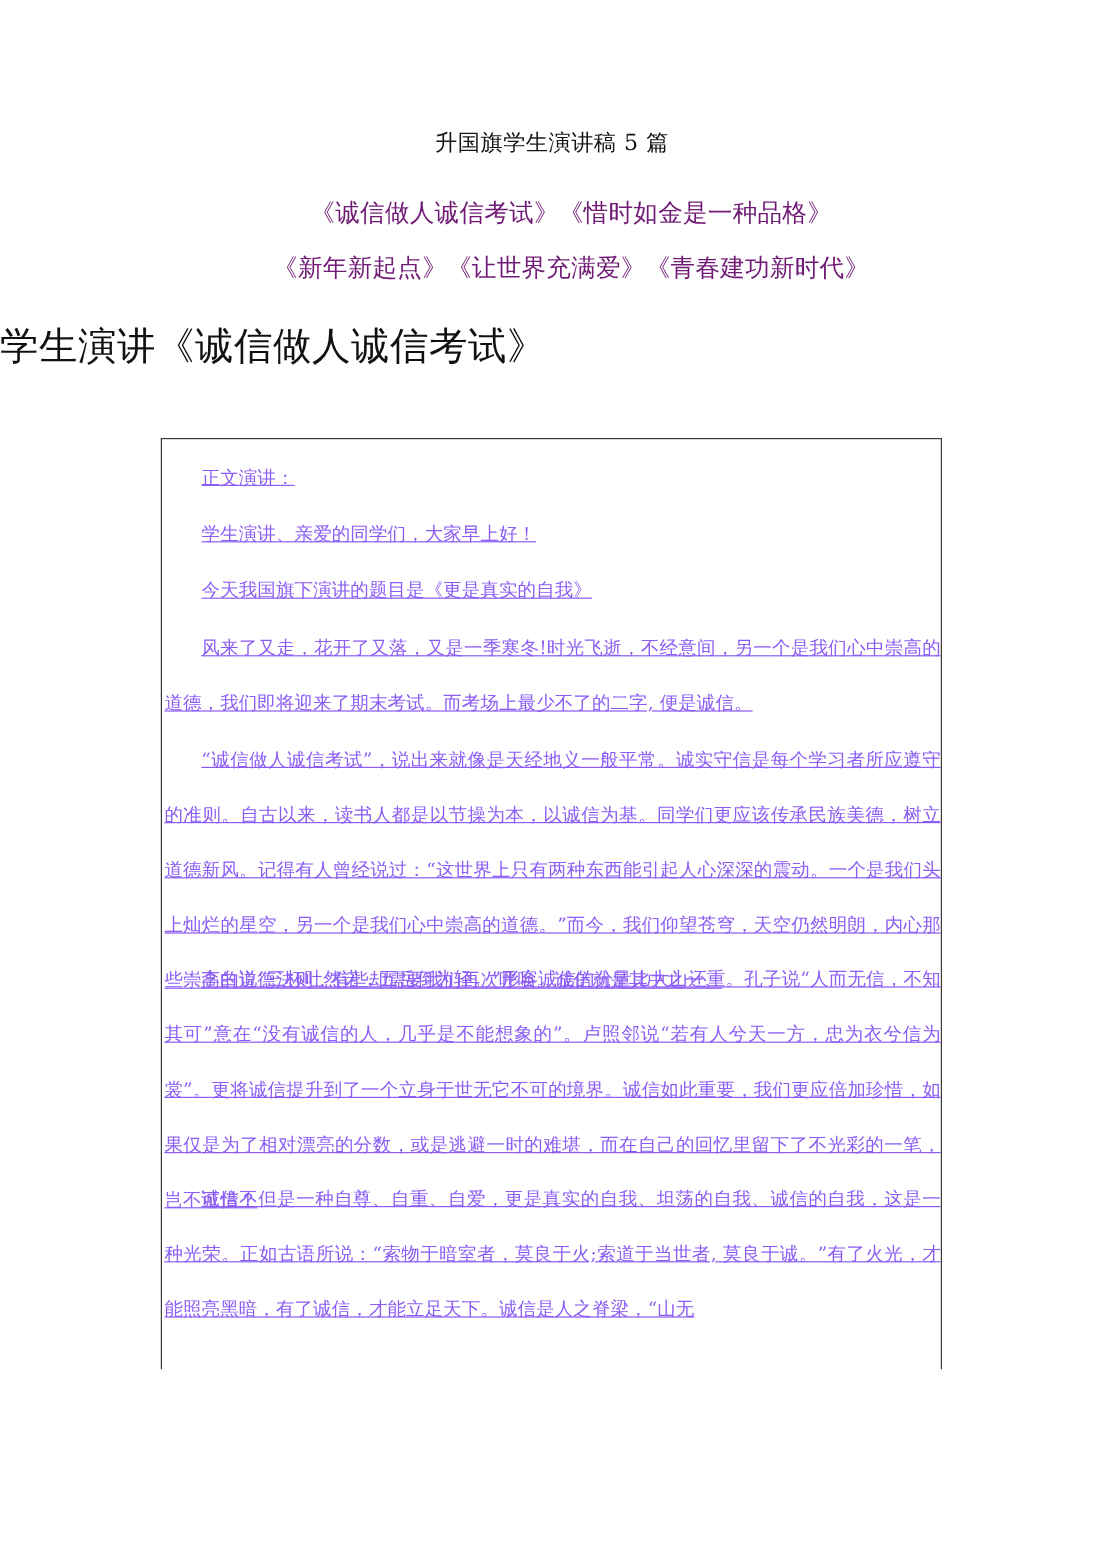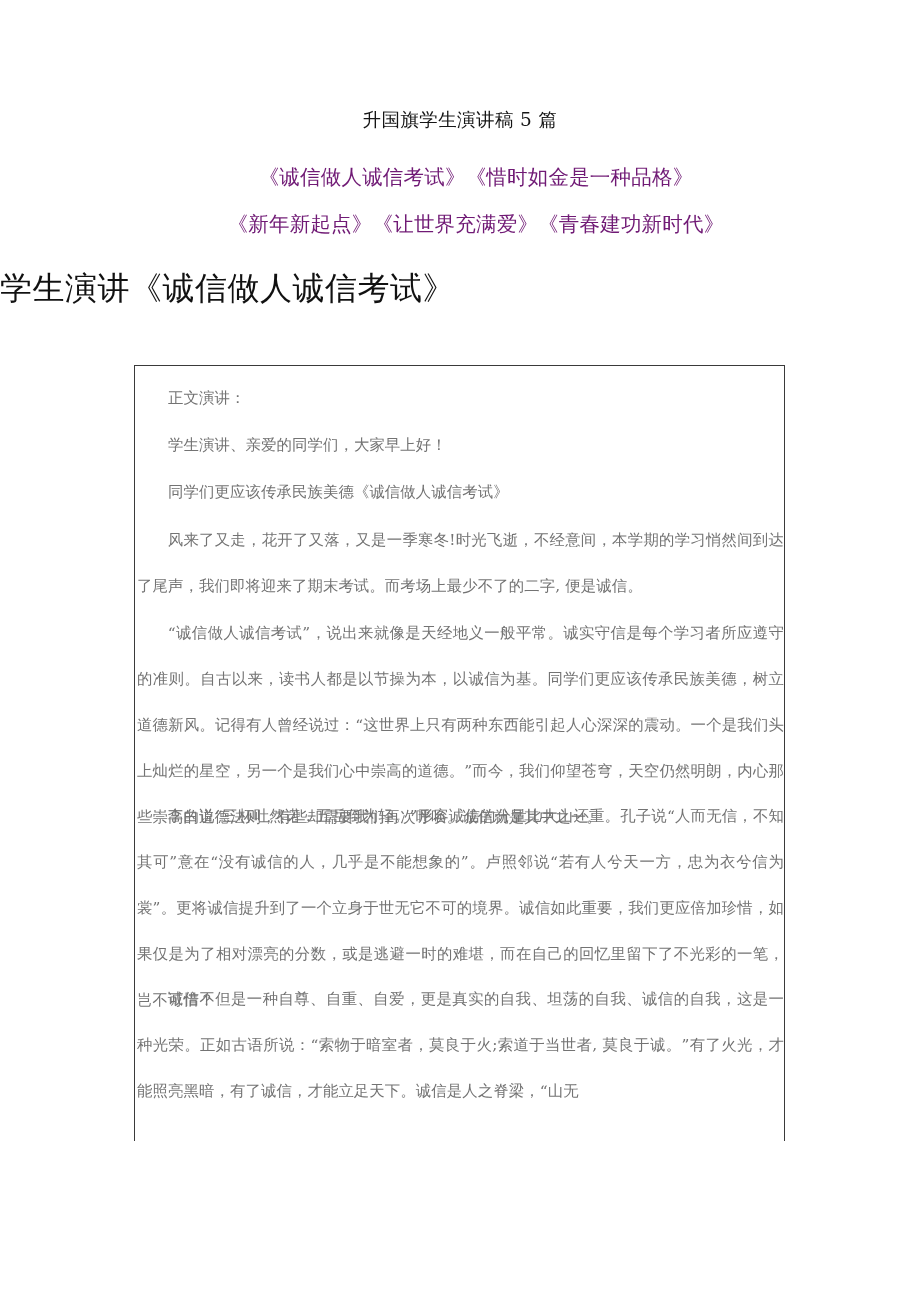--- a/index.html
+++ b/index.html
@@ -79,22 +79,23 @@
 
   .para {
     position: absolute;
     left: 0;
     width: 651px;
     box-sizing: border-box;
     font-size: 15.4px;
     line-height: 46px;
     text-align: justify;
     text-justify: inter-ideograph;
-    color: #737373;
+    color: #8b5cf6;
     letter-spacing: 0.1px;
+    text-decoration: underline;
   }
   
   .inset {
     padding-left: 33px;
     padding-right: 20px;
   }
   
   .flush {
     padding-left: 2px;
     padding-right: 2px;
@@ -124,23 +125,23 @@
 
   <div class="section-heading">学生演讲《诚信做人诚信考试》</div>
 
   <div class="content-box">
     <div class="box-inner">
 
       <div class="para inset p-intro">正文演讲：</div>
 
       <div class="para inset p-greet">学生演讲、亲爱的同学们，大家早上好！</div>
 
-      <div class="para inset p-topic">同学们更应该传承民族美德《诚信做人诚信考试》</div>
+      <div class="para inset p-topic">今天我国旗下演讲的题目是《更是真实的自我》</div>
 
-      <div class="para flush indent p-1">风来了又走，花开了又落，又是一季寒冬!时光飞逝，不经意间，本学期的学习悄然间到达了尾声，我们即将迎来了期末考试。而考场上最少不了的二字, 便是诚信。</div>
+      <div class="para flush indent p-1">风来了又走，花开了又落，又是一季寒冬!时光飞逝，不经意间，另一个是我们心中崇高的道德，我们即将迎来了期末考试。而考场上最少不了的二字, 便是诚信。</div>
 
       <div class="para flush indent p-3">李白说“三杯吐然诺，五岳倒为轻。”形容诚信的分量比大山还重。孔子说“人而无信，不知其可”意在“没有诚信的人，几乎是不能想象的”。卢照邻说“若有人兮天一方，忠为衣兮信为裳”。更将诚信提升到了一个立身于世无它不可的境界。诚信如此重要，我们更应倍加珍惜，如果仅是为了相对漂亮的分数，或是逃避一时的难堪，而在自己的回忆里留下了不光彩的一笔，岂不可惜？</div>
 
       <div class="para flush indent p-2">“诚信做人诚信考试”，说出来就像是天经地义一般平常。诚实守信是每个学习者所应遵守的准则。自古以来，读书人都是以节操为本，以诚信为基。同学们更应该传承民族美德，树立道德新风。记得有人曾经说过：“这世界上只有两种东西能引起人心深深的震动。一个是我们头上灿烂的星空，另一个是我们心中崇高的道德。”而今，我们仰望苍穹，天空仍然明朗，内心那些崇高的道德法则，有些却需要我们再次呼唤。诚信就是其中之一。</div>
 
       <div class="para flush indent p-4">诚信不但是一种自尊、自重、自爱，更是真实的自我、坦荡的自我、诚信的自我，这是一种光荣。正如古语所说：“索物于暗室者，莫良于火;索道于当世者, 莫良于诚。”有了火光，才能照亮黑暗，有了诚信，才能立足天下。诚信是人之脊梁，“山无</div>
 
     </div>
   </div>
 

